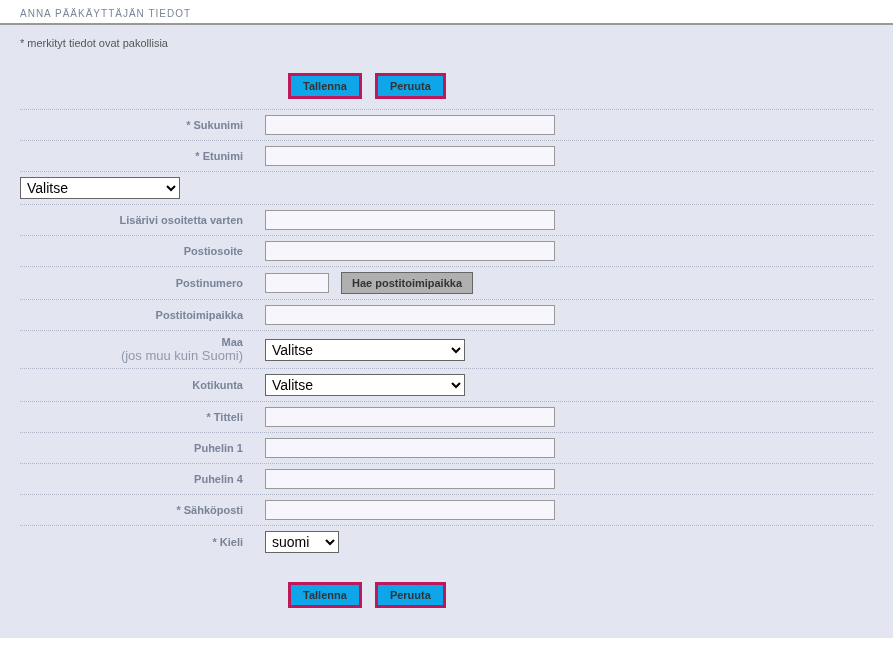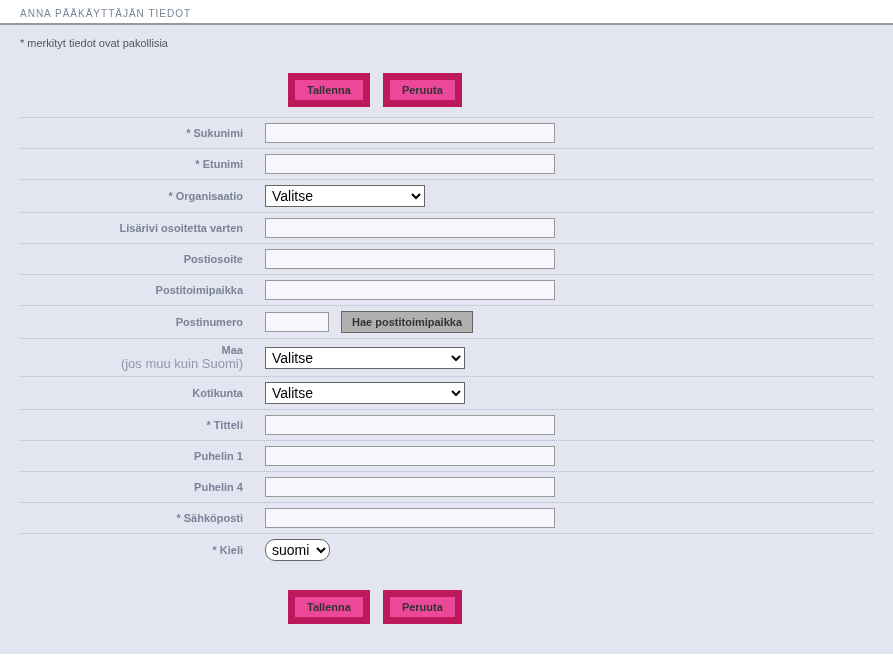--- a/index.html
+++ b/index.html
@@ -27,22 +27,22 @@
       padding: 12px 20px 20px 20px;
     }
     .required-note {
       color: #555;
       margin-bottom: 18px;
     }
     .button-row {
       padding: 6px 0 10px 268px;
     }
     .button-row button {
-      background: #ec4899;
-      border: 7px solid #be185d;
+      background: #0ea5e9;
+      border: 3px solid #be185d;
       color: #333;
       font-family: inherit;
       font-size: 11px;
       font-weight: bold;
       padding: 4px 12px;
       margin-right: 10px;
       cursor: pointer;
     }
     .form-row {
       display: flex;
@@ -95,22 +95,21 @@
       font-size: 14px;
       padding: 1px 2px;
     }
     .input-col select.sel-med {
       width: 160px;
     }
     .input-col select.sel-wide {
       width: 200px;
     }
     .input-col select.sel-narrow {
-      width: 65px;
-      border-radius: 10px;
+      width: 74px;
     }
     .input-col button.inline-btn {
       background: #b0b0b0;
       border: 1px solid #666;
       color: #333;
       font-family: inherit;
       font-size: 11px;
       font-weight: bold;
       padding: 4px 10px;
       margin-left: 12px;
@@ -142,21 +141,20 @@
   </div>
 
   <div class="form-row">
     <div class="label-col">* Etunimi</div>
     <div class="input-col">
         <input type="text" class="wide" value="" style="">
       </div>
   </div>
 
   <div class="form-row">
-    <div class="label-col">* Organisaatio</div>
     <div class="input-col">
       <select class="sel-med">
         <option>Valitse</option>
       </select>
     </div>
   </div>
 
   <div class="form-row">
     <div class="label-col">Lisärivi osoitetta varten</div>
     <div class="input-col">
@@ -165,32 +163,32 @@
   </div>
 
   <div class="form-row">
     <div class="label-col">Postiosoite</div>
     <div class="input-col">
         <input type="text" class="wide" value="" style="">
       </div>
   </div>
 
   <div class="form-row">
-    <div class="label-col">Postitoimipaikka</div>
-    <div class="input-col">
-        <input type="text" class="wide" value="" style="">
-      </div>
-  </div>
-
-  <div class="form-row">
     <div class="label-col">Postinumero</div>
     <div class="input-col">
       <input type="text" class="narrow" value="" style="">
       <button class="inline-btn">Hae postitoimipaikka</button>
     </div>
+  </div>
+
+  <div class="form-row">
+    <div class="label-col">Postitoimipaikka</div>
+    <div class="input-col">
+        <input type="text" class="wide" value="" style="">
+      </div>
   </div>
 
   <div class="form-row">
     <div class="label-col">
       <span>Maa</span>
       <span class="sublabel">(jos muu kuin Suomi)</span>
     </div>
     <div class="input-col">
       <select class="sel-wide">
         <option>Valitse</option>

